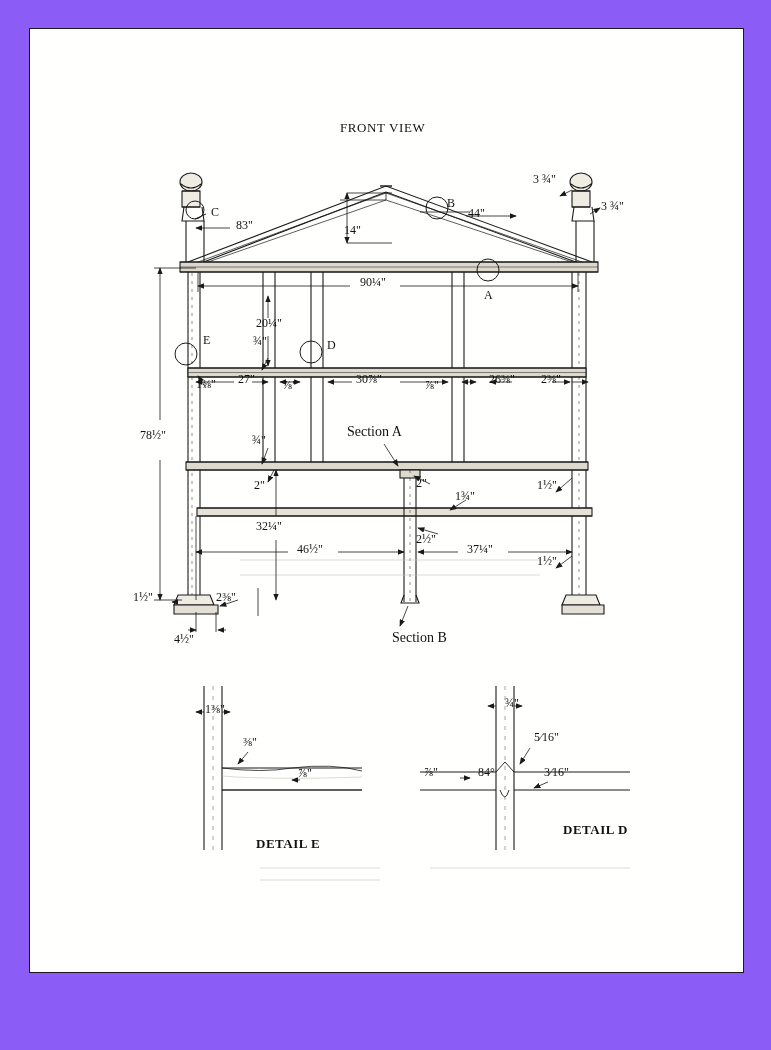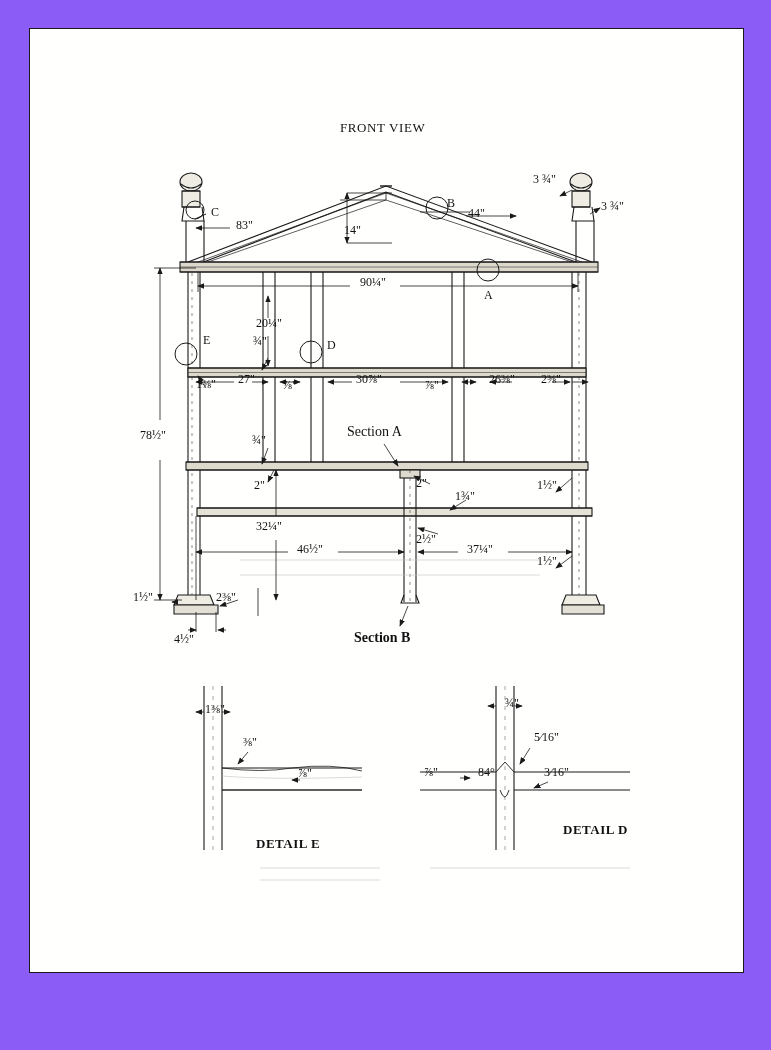--- a/index.html
+++ b/index.html
@@ -242,21 +242,21 @@
   <div class="lbl t-dim" style="left:256px;top:519px;">32¼"</div>
   <div class="lbl t-dim" style="left:297px;top:542px;">46½"</div>
   <div class="lbl t-dim" style="left:416px;top:532px;">2½"</div>
   <div class="lbl t-dim" style="left:467px;top:542px;">37¼"</div>
   <div class="lbl t-dim" style="left:537px;top:554px;">1½"</div>
   <div class="lbl t-dim" style="left:133px;top:590px;">1½"</div>
   <div class="lbl t-dim" style="left:216px;top:590px;">2⅜"</div>
   <div class="lbl t-dim" style="left:174px;top:632px;">4½"</div>
 
   <div class="lbl t-sect" style="left:347px;top:424px;">Section A</div>
-  <div class="lbl t-sect" style="left:354px;top:630px;font-weight:bold;">Section B</div>
+  <div class="lbl t-sect" style="left:392px;top:630px;">Section B</div>
 
   <div class="lbl t-dim" style="left:205px;top:702px;">1⅜"</div>
   <div class="lbl t-dim" style="left:243px;top:735px;">⅜"</div>
   <div class="lbl t-dim" style="left:298px;top:766px;">⅞"</div>
   <div class="lbl t-detail" style="left:256px;top:836px;">DETAIL E</div>
 
   <div class="lbl t-dim" style="left:505px;top:696px;">¾"</div>
   <div class="lbl t-dim" style="left:534px;top:730px;">5⁄16"</div>
   <div class="lbl t-dim" style="left:424px;top:765px;">⅞"</div>
   <div class="lbl t-dim" style="left:478px;top:765px;">84°</div>

